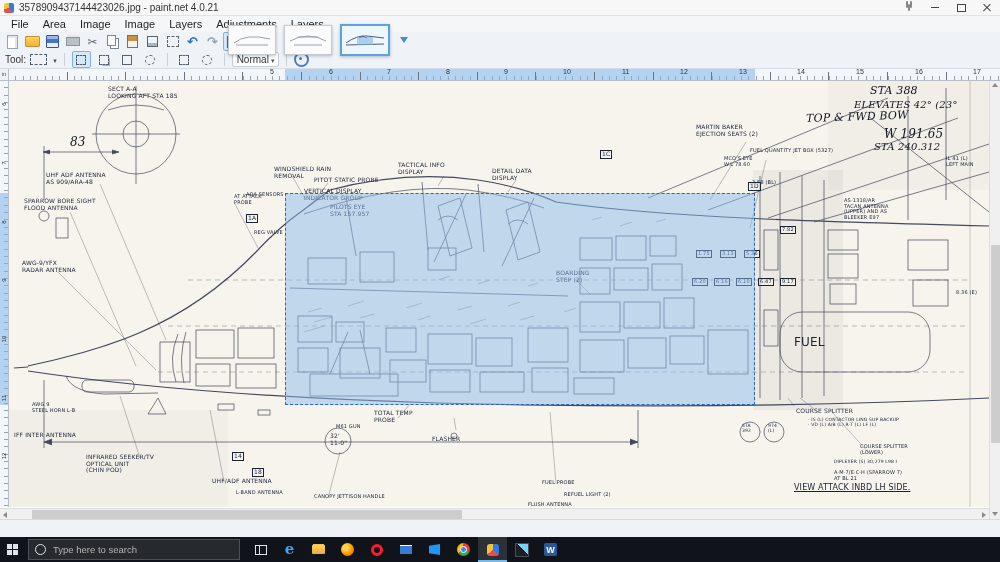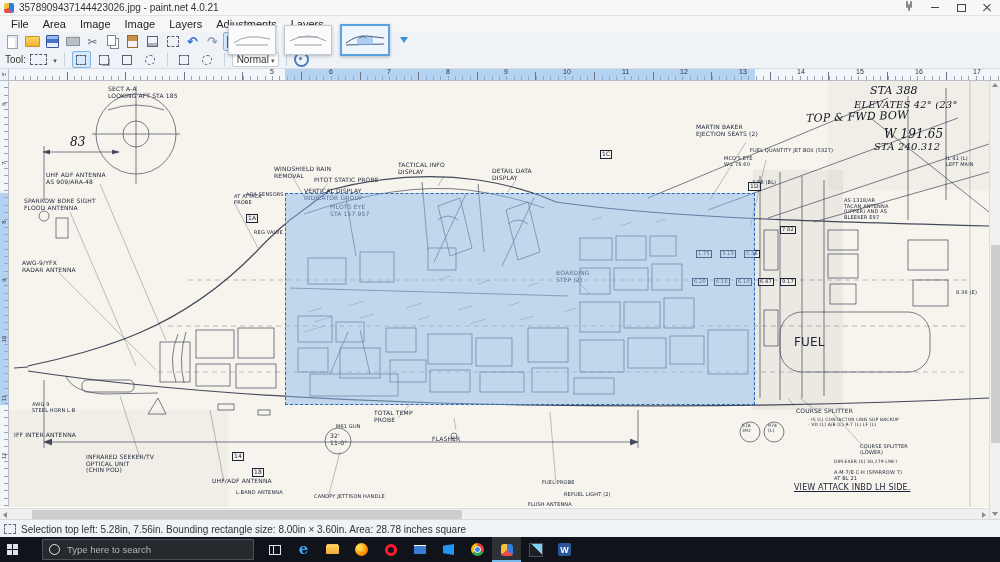--- a/index.html
+++ b/index.html
@@ -120,21 +120,21 @@
   .zoom-glass{width:8px;height:8px;border:1.5px solid #5a6a7a;border-radius:50%;position:relative;font-size:7px;line-height:7px;text-align:center;color:#5a6a7a;}
   .zoom-glass::after{content:"";position:absolute;width:4px;height:1.5px;background:#5a6a7a;right:-4px;bottom:-1px;transform:rotate(45deg);}
   .zoom-slider{width:70px;height:2px;background:#b9c2cc;position:relative;border-radius:1px;}
   .zoom-knob{position:absolute;left:38px;top:-3px;width:8px;height:8px;border-radius:50%;background:#fdfdfd;border:1px solid #7a8global494;border:1px solid #7a8694;}
 
   
   .taskbar{position:absolute;left:0;top:537px;width:1000px;height:25px;background:#10141a;display:flex;align-items:center;z-index:30;}
   .start{width:24px;height:25px;display:flex;align-items:center;justify-content:center;}
   .win-grid{width:11px;height:11px;display:grid;grid-template-columns:1fr 1fr;grid-template-rows:1fr 1fr;gap:1px;}
   .win-grid span{background:#dfe3e8;}
-  .searchbox{width:198px;height:19px;background:#26292e;border:1px solid #4c5157;display:flex;align-items:center;gap:5px;padding:0 6px;margin-left:18px;}
+  .searchbox{width:198px;height:19px;background:#26292e;border:1px solid #4c5157;display:flex;align-items:center;gap:5px;padding:0 6px;margin-left:4px;}
   .cortana-ring{width:9px;height:9px;border:1.5px solid #e3e6ea;border-radius:50%;flex:none;}
   .searchbox input{background:transparent;border:none;outline:none;color:#c9c9c9;font-size:9.5px;width:150px;font-family:"Liberation Sans",sans-serif;}
   .searchbox input::placeholder{color:#b5b5b5;}
   .apps{display:flex;align-items:center;margin-left:6px;}
   .app{width:29px;height:25px;display:flex;align-items:center;justify-content:center;position:relative;}
   .app.active{background:rgba(255,255,255,.12);box-shadow:inset 0 -2px 0 #76b9ed;}
   .icon-task-view::before{content:"";width:10px;height:8px;border:1px solid #dfe3e8;background:linear-gradient(90deg,transparent 3px,#dfe3e8 3px 4px,transparent 4px);}
   .icon-edge::before{content:"e";color:#3ea6f0;font-size:15px;font-weight:bold;font-family:"DejaVu Serif",serif;line-height:1;}
   .icon-file-explorer::before{content:"";width:13px;height:9px;background:linear-gradient(#ffd35c,#f0a93a);border-radius:1px;box-shadow:0 -2px 0 -1px #f7c34e;}
   .icon-firefox::before{content:"";width:13px;height:13px;border-radius:50%;background:radial-gradient(circle at 35% 35%,#ffd54d 20%,#ff9500 55%,#e8590c);}
@@ -506,24 +506,20 @@
   <div class="h-thumb"></div>
   <span class="arrow a-right"></span>
 </div>
 <div class="v-scroll">
   <span class="arrow a-up"></span>
   <div class="v-thumb"></div>
   <span class="arrow a-down"></span>
 </div>
 
 <div class="statusbar">
-  <div class="sb-left">
-    <span class="sb-selicon"></span>
-    <span>Selection top left: 5.28in, 7.56in. Bounding rectangle size: 8.00in × 3.60in. Area: 28.78 inches square</span>
-  </div>
 </div>
 
 <div class="taskbar">
   <div class="start">
     <span class="win-grid">
         <span></span>
         <span></span>
         <span></span>
         <span></span>
       </span>

